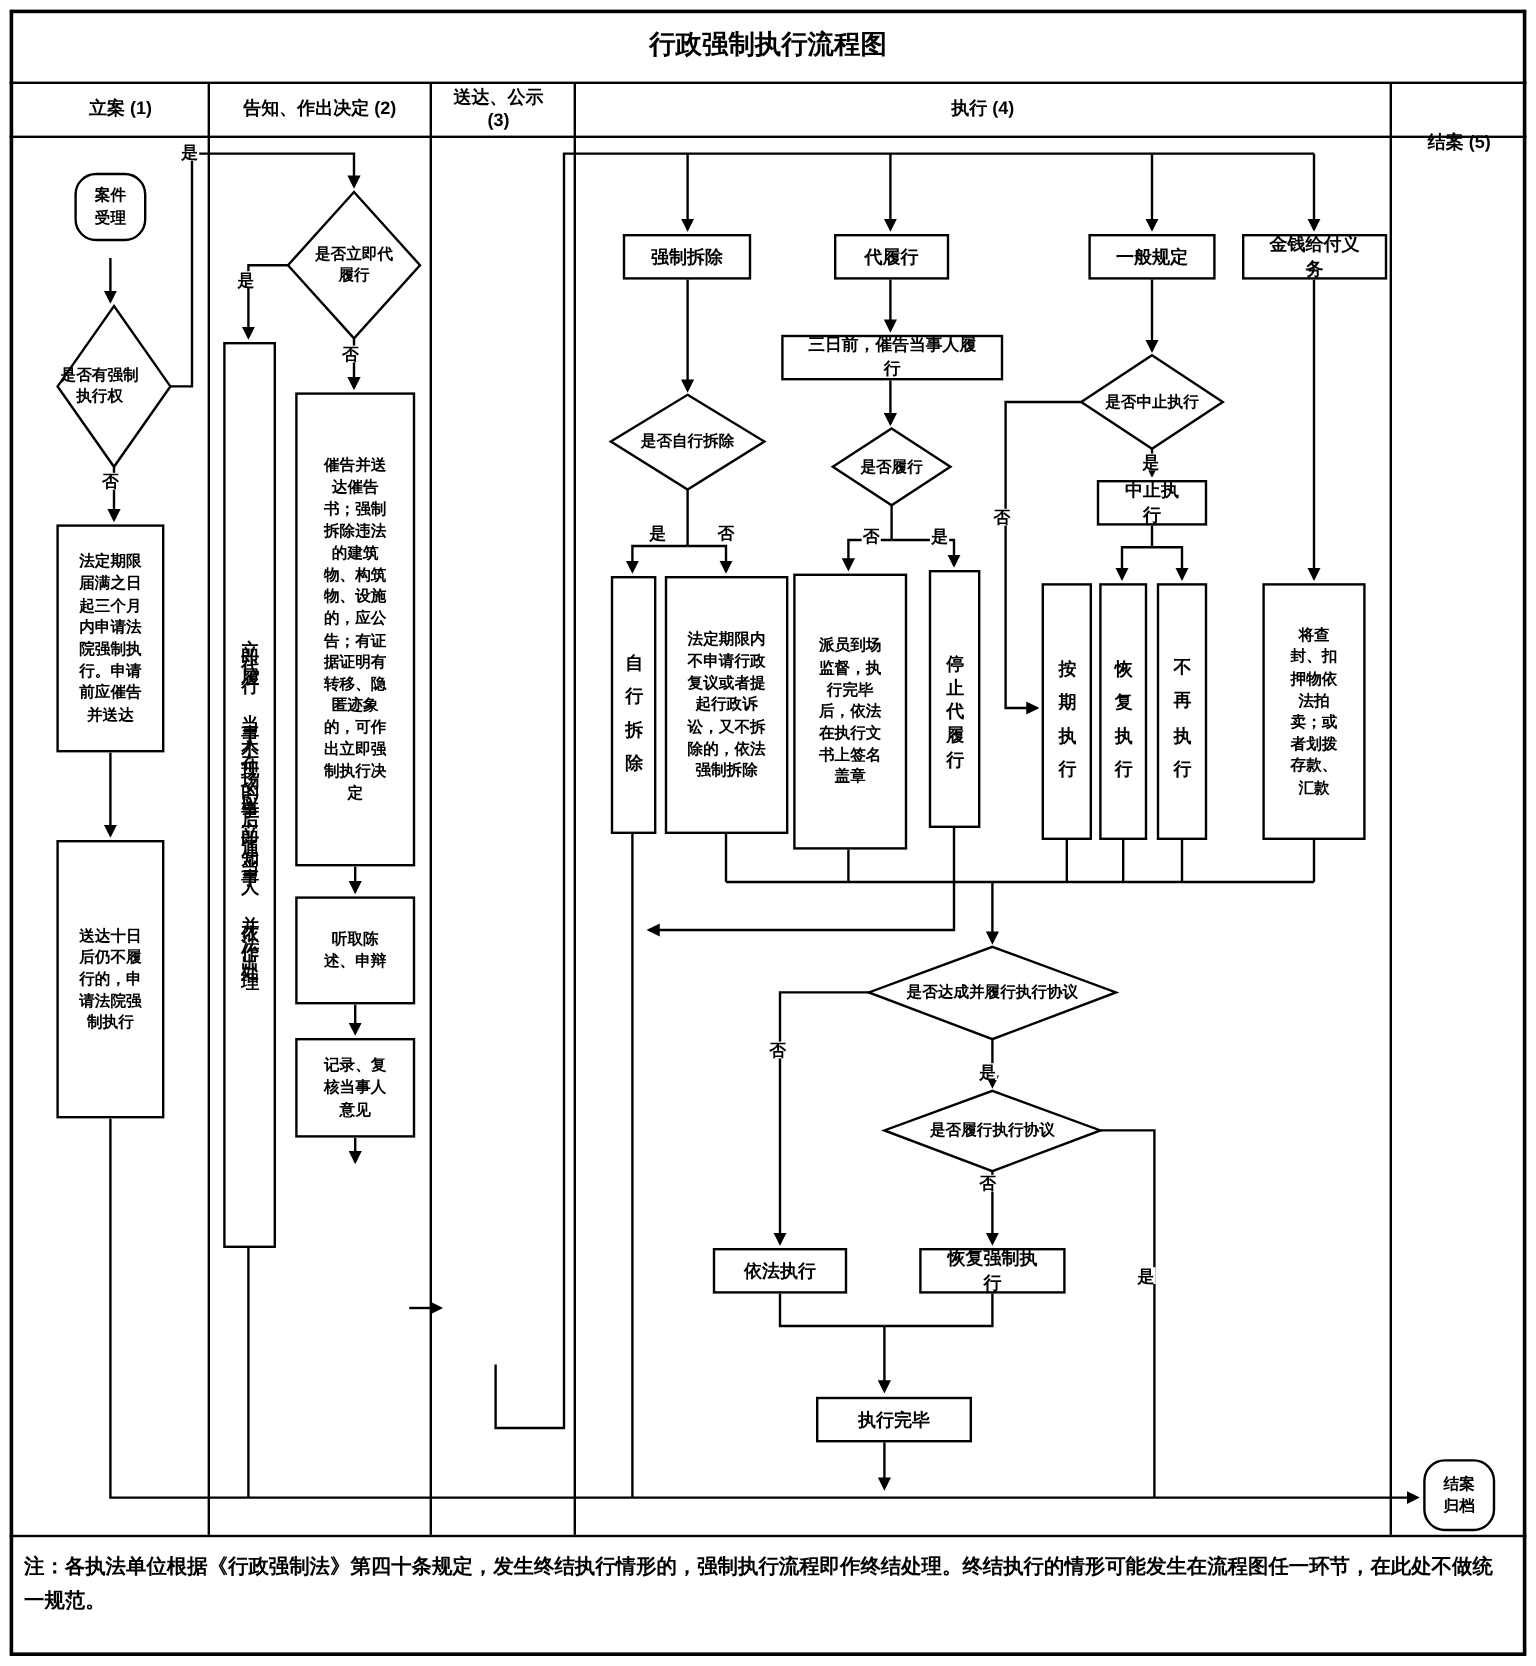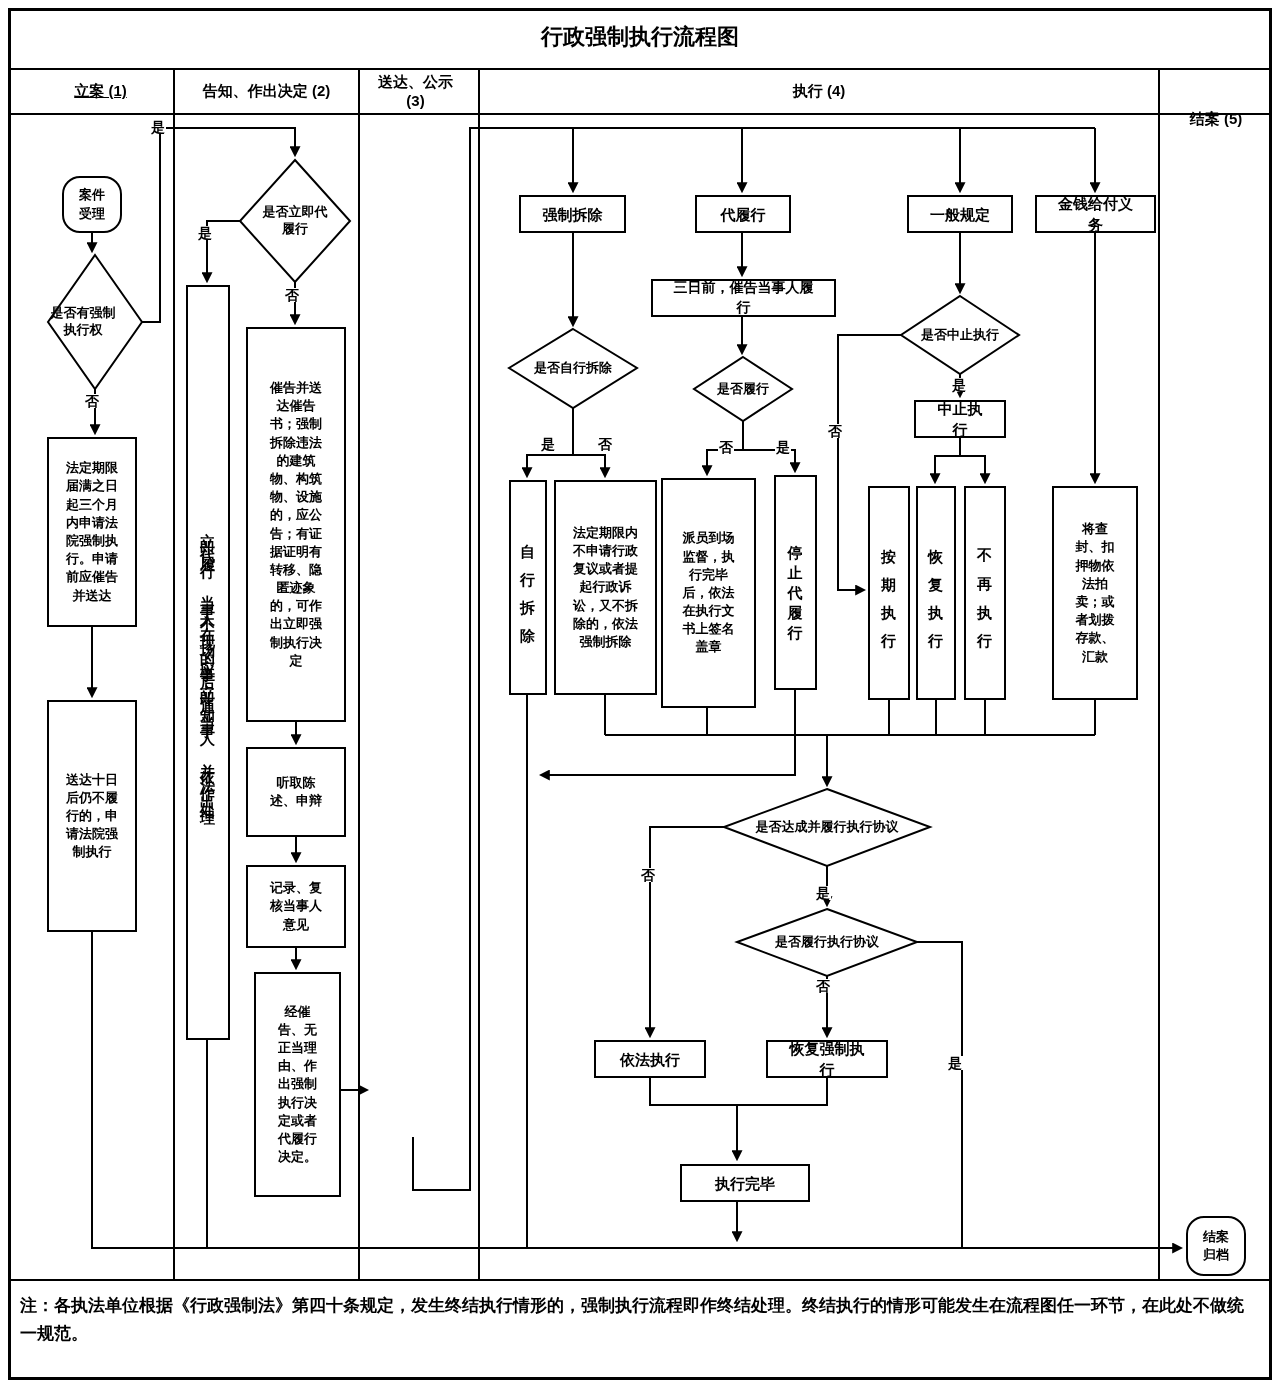--- a/index.html
+++ b/index.html
@@ -38,21 +38,21 @@
   <div id="chart-title">行政强制执行流程图</div>
 
   <div class="hline" style="left:8px;top:68px;width:1264px;height:2px;"></div>
   <div class="hline" style="left:8px;top:113px;width:1264px;height:2px;"></div>
   <div class="hline" style="left:8px;top:1279px;width:1264px;height:2px;"></div>
   <div class="vline" style="left:173px;top:70px;width:2px;height:1209px;"></div>
   <div class="vline" style="left:358px;top:70px;width:2px;height:1209px;"></div>
   <div class="vline" style="left:478px;top:70px;width:2px;height:1209px;"></div>
   <div class="vline" style="left:1158px;top:70px;width:2px;height:1209px;"></div>
 
-  <div class="lane-head" style="left:8px;width:185px;text-decoration:underline;">立案 (1)</div>
+  <div class="lane-head" style="left:8px;width:185px;">立案 (1)</div>
   <div class="lane-head" style="left:175px;width:183px;">告知、作出决定 (2)</div>
   <div class="lane-head" style="left:360px;width:111px;">
     <span>送达、公示</span>
     <span>(3)</span>
   </div>
   <div class="lane-head" style="left:480px;width:678px;">执行 (4)</div>
   <div class="lane-head" style="left:1160px;width:112px;margin-top:28px;">结案 (5)</div>
 
   <svg id="wires" width="1280" height="1388" viewBox="0 0 1280 1388">
     <defs>
@@ -117,31 +117,30 @@
       <polygon points="95,255 142,322 95,389 48,322"></polygon>
       <polygon points="295,160 350,221 295,282 240,221"></polygon>
       <polygon points="573,329 637,368 573,408 509,368"></polygon>
       <polygon points="743,357 792,389 743,421 694,389"></polygon>
       <polygon points="960,296 1019,335 960,374 901,335"></polygon>
       <polygon points="827,789 930,827 827,866 724,827"></polygon>
       <polygon points="827,909 917,942 827,976 737,942"></polygon>
     </g>
   </svg>
 
-  <div class="box rounded" style="left:62px;top:176px;width:60px;height:57px;padding:3px 9px;">案件受理</div>
+  <div class="box rounded" style="left:62px;top:144px;width:60px;height:57px;padding:3px 9px;">案件受理</div>
   <div class="dtext" style="left:48px;top:296px;width:70px;height:52px;">是否有强制执行权</div>
   <div class="box" style="left:47px;top:437px;width:90px;height:190px;">法定期限届满之日起三个月内申请法院强制执行。申请前应催告并送达</div>
   <div class="box" style="left:47px;top:700px;width:90px;height:232px;">送达十日后仍不履行的，申请法院强制执行</div>
 
   <div class="dtext" style="left:260px;top:196px;width:70px;height:50px;">是否立即代履行</div>
   <div class="box vbox" style="left:186px;top:285px;width:44px;height:755px;letter-spacing:8px;font-size:15px;">立即代履行，当事人不在现场的应事后立即通知当事人，并依法作出处理</div>
   <div class="box" style="left:246px;top:327px;width:100px;height:395px;">催告并送达催告书；强制拆除违法的建筑物、构筑物、设施的，应公告；有证据证明有转移、隐匿迹象的，可作出立即强制执行决定</div>
   <div class="box" style="left:246px;top:747px;width:100px;height:90px;">听取陈述、申辩</div>
   <div class="box" style="left:246px;top:865px;width:100px;height:83px;">记录、复核当事人意见</div>
-  <div class="box" style="left:254px;top:972px;width:87px;height:225px;">经催告、无正当理由、作出强制执行决定或者代履行决定。</div>
 
 
   <div class="box mid" style="left:519px;top:195px;width:107px;height:31px;">强制拆除</div>
   <div class="box mid" style="left:695px;top:195px;width:96px;height:31px;">代履行</div>
   <div class="box mid" style="left:907px;top:195px;width:106px;height:31px;">一般规定</div>
   <div class="box mid" style="left:1035px;top:195px;width:121px;height:31px;">金钱给付义务</div>
 
   <div class="dtext" style="left:511px;top:358px;width:124px;height:20px;">是否自行拆除</div>
   <div class="box vbox" style="left:509px;top:480px;width:37px;height:215px;letter-spacing:28px;font-size:15px;">自行拆除</div>
   <div class="box" style="left:554px;top:480px;width:103px;height:215px;">法定期限内不申请行政复议或者提起行政诉讼，又不拆除的，依法强制拆除</div>

